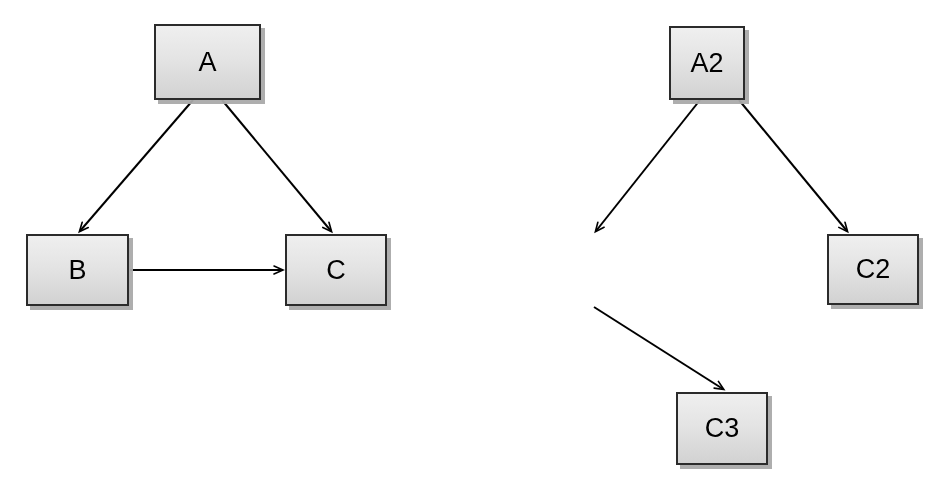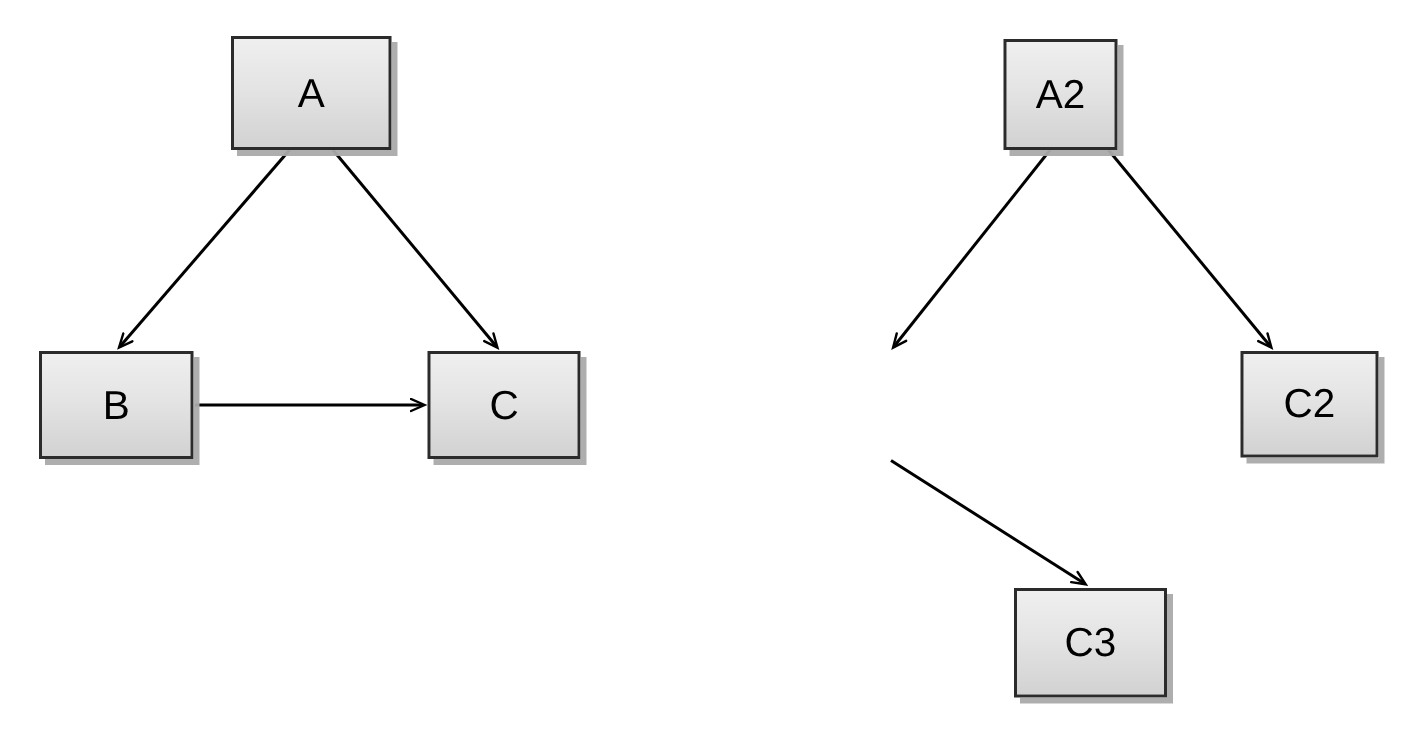--- a/index.html
+++ b/index.html
@@ -78,17 +78,17 @@
 
   <div class="node" style="left:669px; top:26px; width:76px; height:74px;">
     <span class="node-label">A2</span>
   </div>
 
 
   <div class="node" style="left:799px; top:234px; width:92px; height:71px;margin-left:28px;">
     <span class="node-label">C2</span>
   </div>
 
-  <div class="node" style="left:676px; top:392px; width:102px; height:73px;">
+  <div class="node" style="left:676px; top:392px; width:92px; height:73px;">
     <span class="node-label">C3</span>
   </div>
 
 </div>
 
 </body></html>

